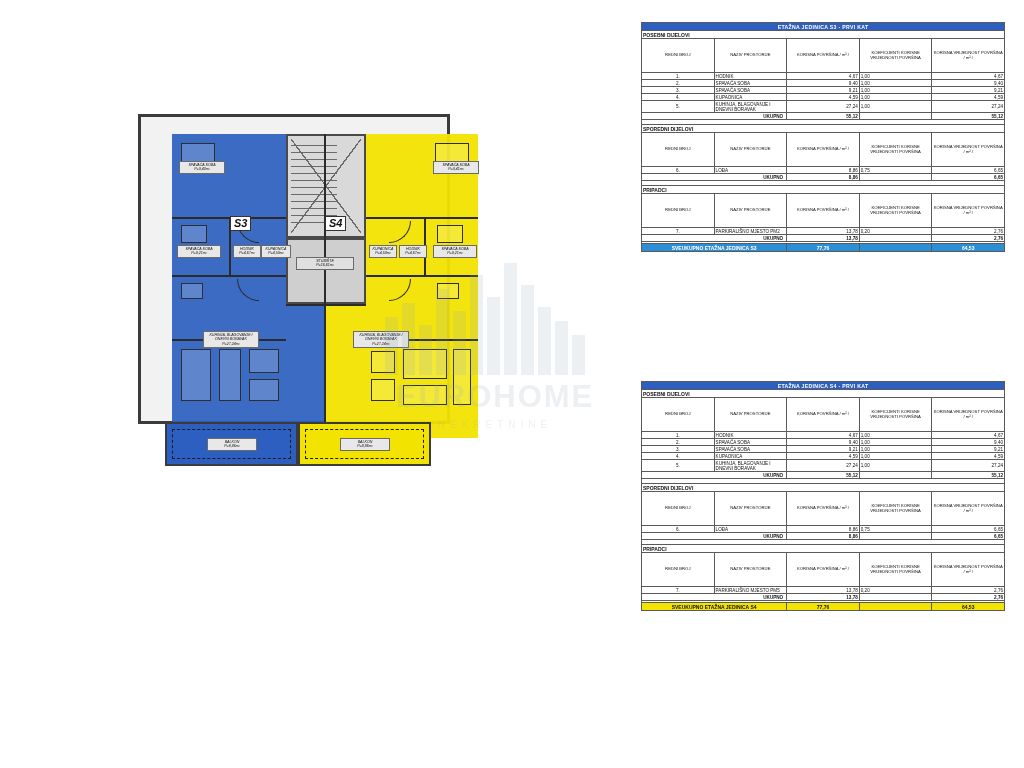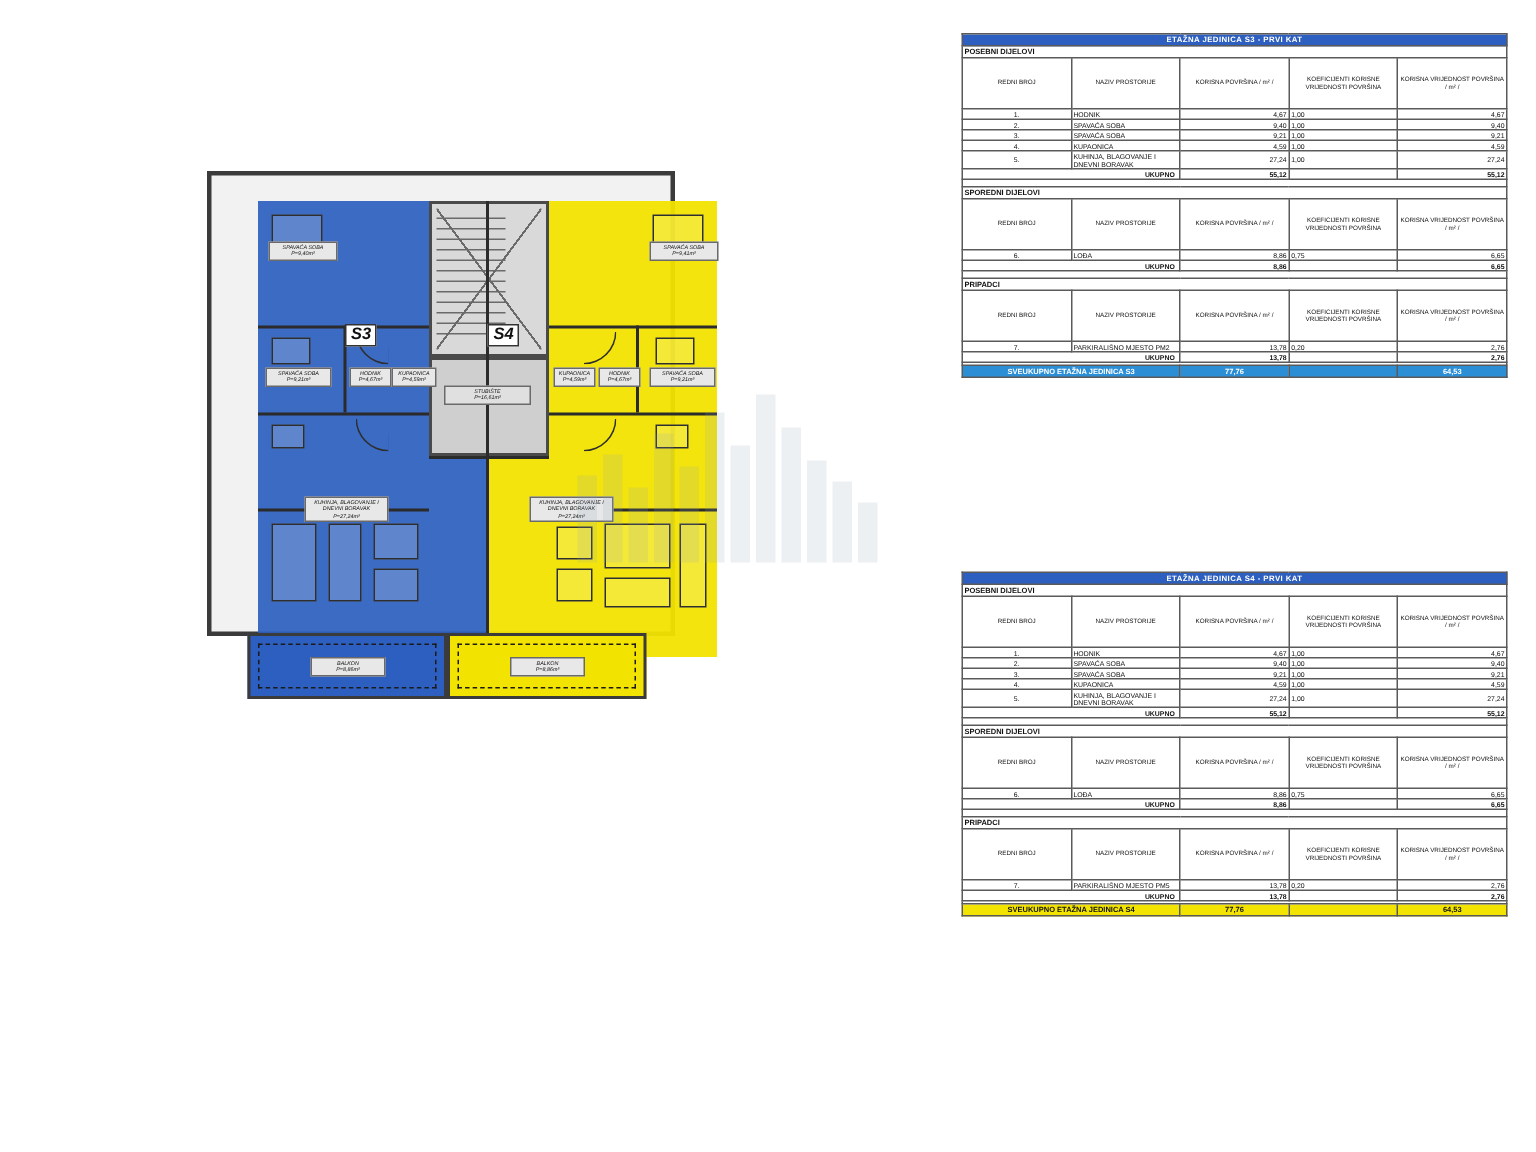--- a/index.html
+++ b/index.html
@@ -251,20 +251,22 @@
     <span style="left:51px;  height:86px;"></span>
     <span style="left:68px;  height:64px;"></span>
     <span style="left:85px;  height:100px;"></span>
     <span style="left:102px; height:78px;"></span>
     <span style="left:119px; height:112px;"></span>
     <span style="left:136px; height:90px;"></span>
     <span style="left:153px; height:68px;"></span>
     <span style="left:170px; height:54px;"></span>
     <span style="left:187px; height:40px;"></span>
   </div>
+  <div class="wm-text">EUROHOME</div>
+  <div class="wm-sub">NEKRETNINE</div>
 </div>
 
 <div class="tbl-wrap" id="tbl-s3">
   <table class="spec">
     <tbody>
       <tr class="title-row">
         <td colspan="5">ETAŽNA JEDINICA S3 - PRVI KAT</td>
       </tr>
 
       <tr class="section-row">

